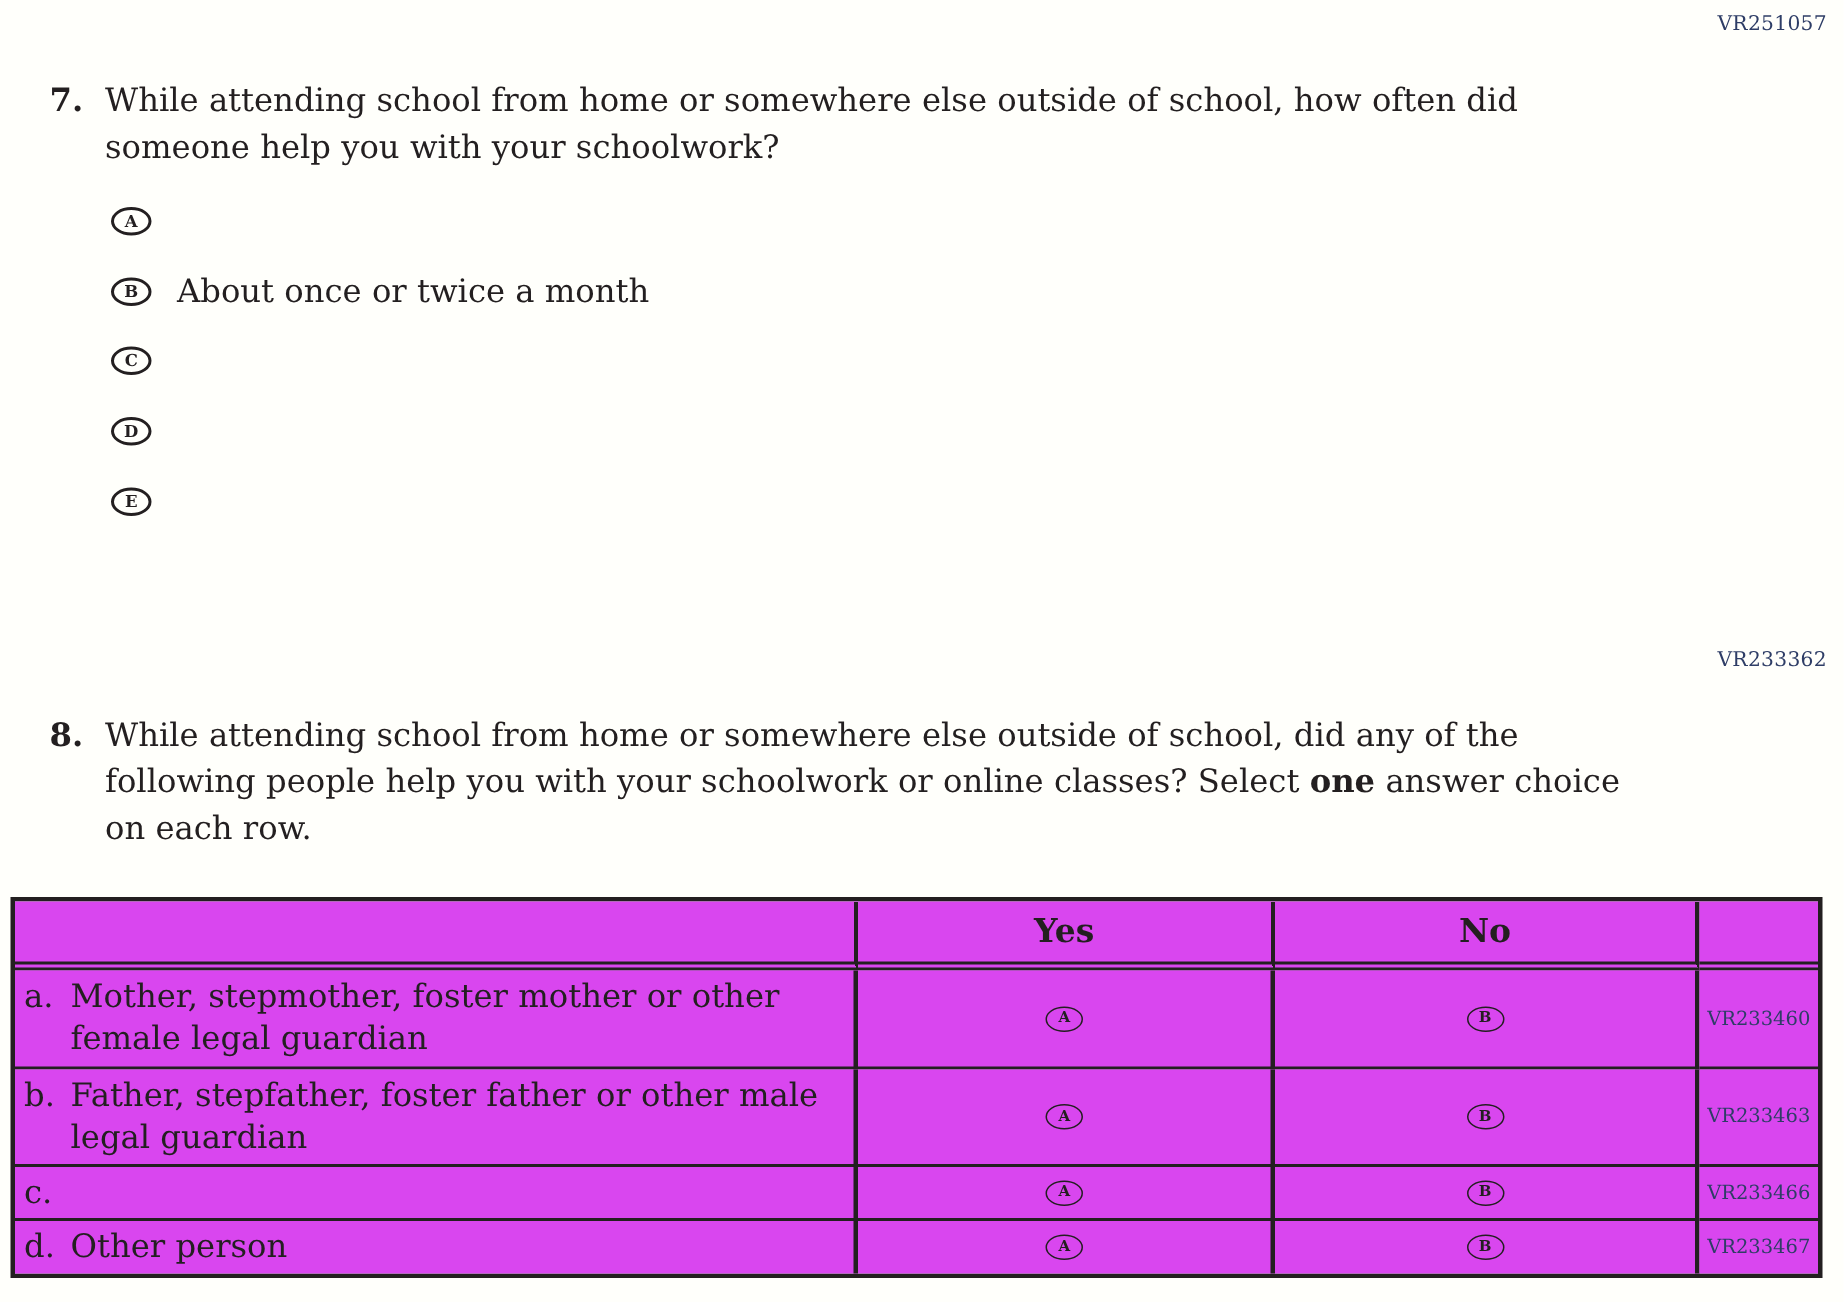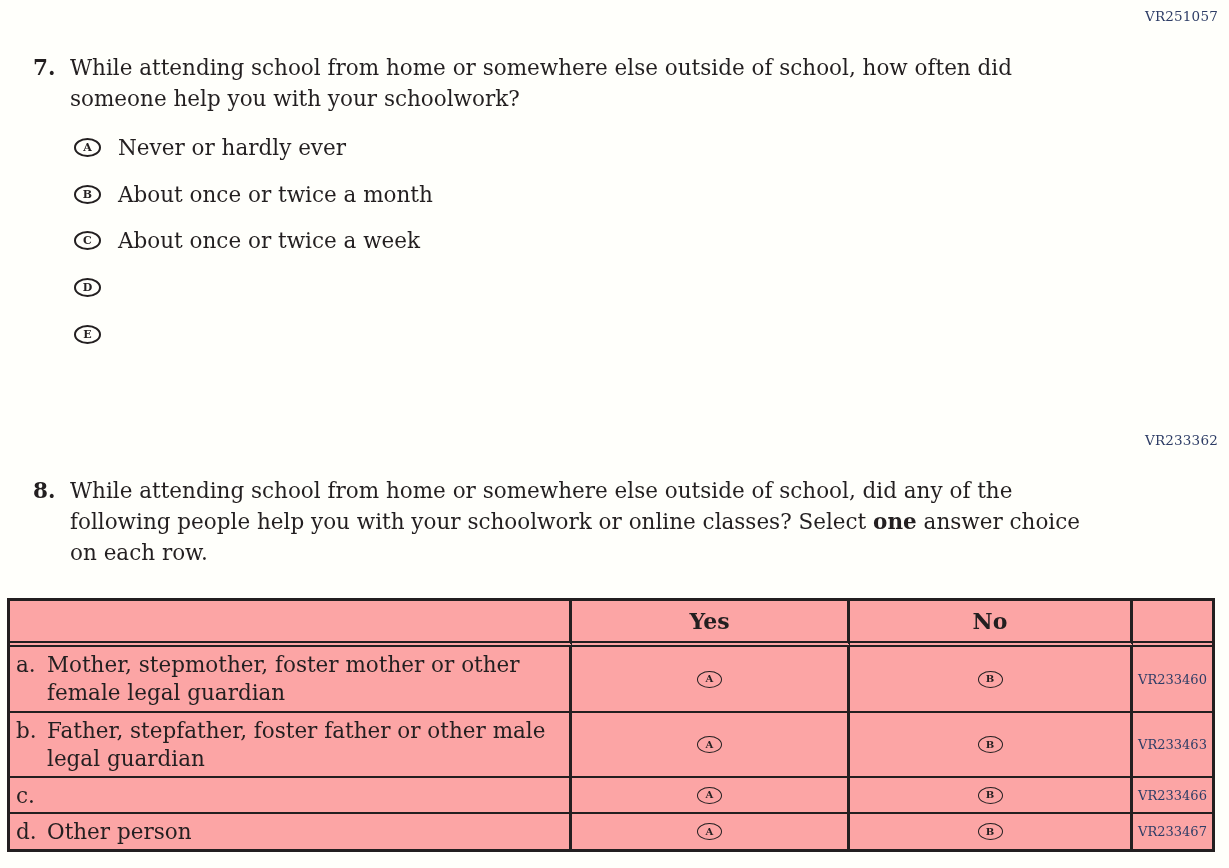--- a/index.html
+++ b/index.html
@@ -75,21 +75,21 @@
     border: 3px solid #231f20;
     display: grid;
     grid-template-columns: 562px 278px 283px 1fr;
   }
   .cell {
     border-right: 3px solid #231f20;
     border-bottom: 2px solid #231f20;
     display: flex;
     align-items: center;
     justify-content: center;
-    background: #fca5a5;
+    background: #d946ef;
   }
   .cell.last-col { border-right: none; }
   .cell.last-row { border-bottom: none; }
   .cell.header {
     height: 46px;
     border-bottom: 6px double #231f20;
     font-weight: bold;
     font-size: 22px;
   }
   .cell.row-label {
@@ -130,29 +130,27 @@
   <div class="vr-code" style="top:8px; right:11px;">VR251057</div>
 
   <div class="question" style="top:52px;">
     <div class="qnum">7.</div>
     <div class="qtext">While attending school from home or somewhere else outside of school, how often did someone help you with your schoolwork?</div>
   </div>
 
   <div class="options">
     <div class="option-row">
       <span class="oval">A</span>
-      <span class="option-label">Never or hardly ever</span>
     </div>
     <div class="option-row">
       <span class="oval">B</span>
       <span class="option-label">About once or twice a month</span>
     </div>
     <div class="option-row">
       <span class="oval">C</span>
-      <span class="option-label">About once or twice a week</span>
     </div>
     <div class="option-row">
       <span class="oval">D</span>
     </div>
     <div class="option-row">
       <span class="oval">E</span>
     </div>
   </div>
 
   <div class="vr-code" style="top:432px; right:11px;">VR233362</div>

